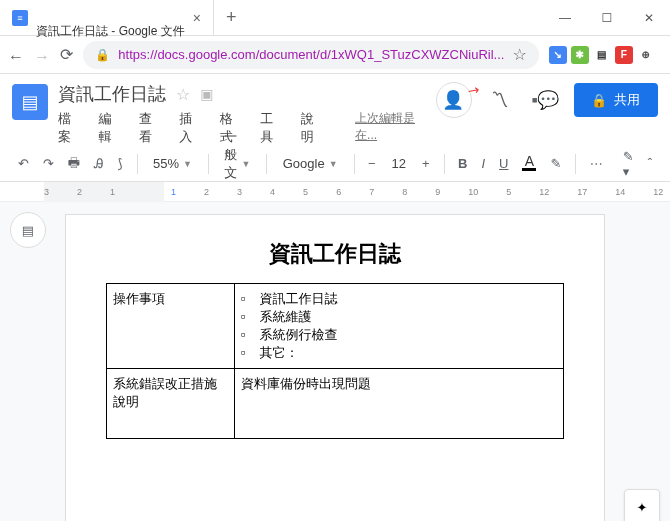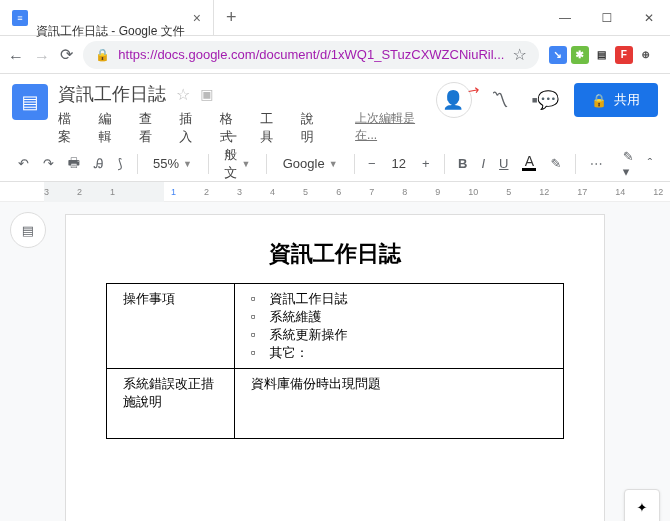--- a/index.html
+++ b/index.html
@@ -60,21 +60,21 @@
 .ruler span { position: relative; z-index: 1; }
 .ruler .bluetab { color: #4285f4; }
 
 
 .doc-area { background: #f8f9fa; height: calc(521px - 36px - 38px - 58px - 36px - 20px); overflow: auto; position: relative; display: flex; justify-content: center; padding: 12px 0; }
 .outline-btn { position: absolute; left: 10px; top: 10px; width: 36px; height: 36px; background: #fff; border: 1px solid #ddd; border-radius: 50%; display: flex; align-items: center; justify-content: center; color: #5f6368; }
 .page { width: 540px; background: #fff; border: 1px solid #ddd; padding: 24px 40px 10px; min-height: 400px; position: relative; }
 .doc-h1 { text-align: center; font-size: 22px; font-weight: bold; margin-bottom: 14px; font-family: "SimSun","MingLiU",serif; }
 .meta-line { font-size: 13px; margin-bottom: 4px; letter-spacing: 1px; font-family: "SimSun","MingLiU",serif; }
 table.doc-tbl { width: 100%; border-collapse: collapse; margin-top: 6px; font-family: "SimSun","MingLiU",serif; font-size: 13px; }
-table.doc-tbl td { border: 1px solid #000; padding: 6px 16px; vertical-align: top; }
+table.doc-tbl td { border: 1px solid #000; padding: 6px 6px; vertical-align: top; }
 table.doc-tbl td.lbl { width: 28%; }
 .chk-item { display: flex; gap: 14px; align-items: baseline; }
 .chk { font-family: Arial; }
 .explore-btn { position: absolute; right: 10px; bottom: 10px; width: 36px; height: 36px; background: #fff; border: 1px solid #ddd; border-radius: 4px; display: flex; align-items: center; justify-content: center; box-shadow: 0 1px 3px rgba(0,0,0,0.1); }
 </style>
 </head>
 <body>
 
 <div class="window-bar">
   <div class="tab">
@@ -225,21 +225,21 @@
               <div class="chk-item">
                 <span class="chk">▫</span>
                 <span>資訊工作日誌</span>
               </div>
               <div class="chk-item">
                 <span class="chk">▫</span>
                 <span>系統維護</span>
               </div>
               <div class="chk-item">
                 <span class="chk">▫</span>
-                <span>系統更新操作</span>
+                <span>系統例行檢查</span>
               </div>
               <div class="chk-item">
                 <span class="chk">▫</span>
                 <span>其它：</span>
               </div>
             </td>
       </tr>
       <tr>
         <td class="lbl">系統錯誤改正措施說明</td>
         <td style="height:70px">資料庫備份時出現問題</td>

